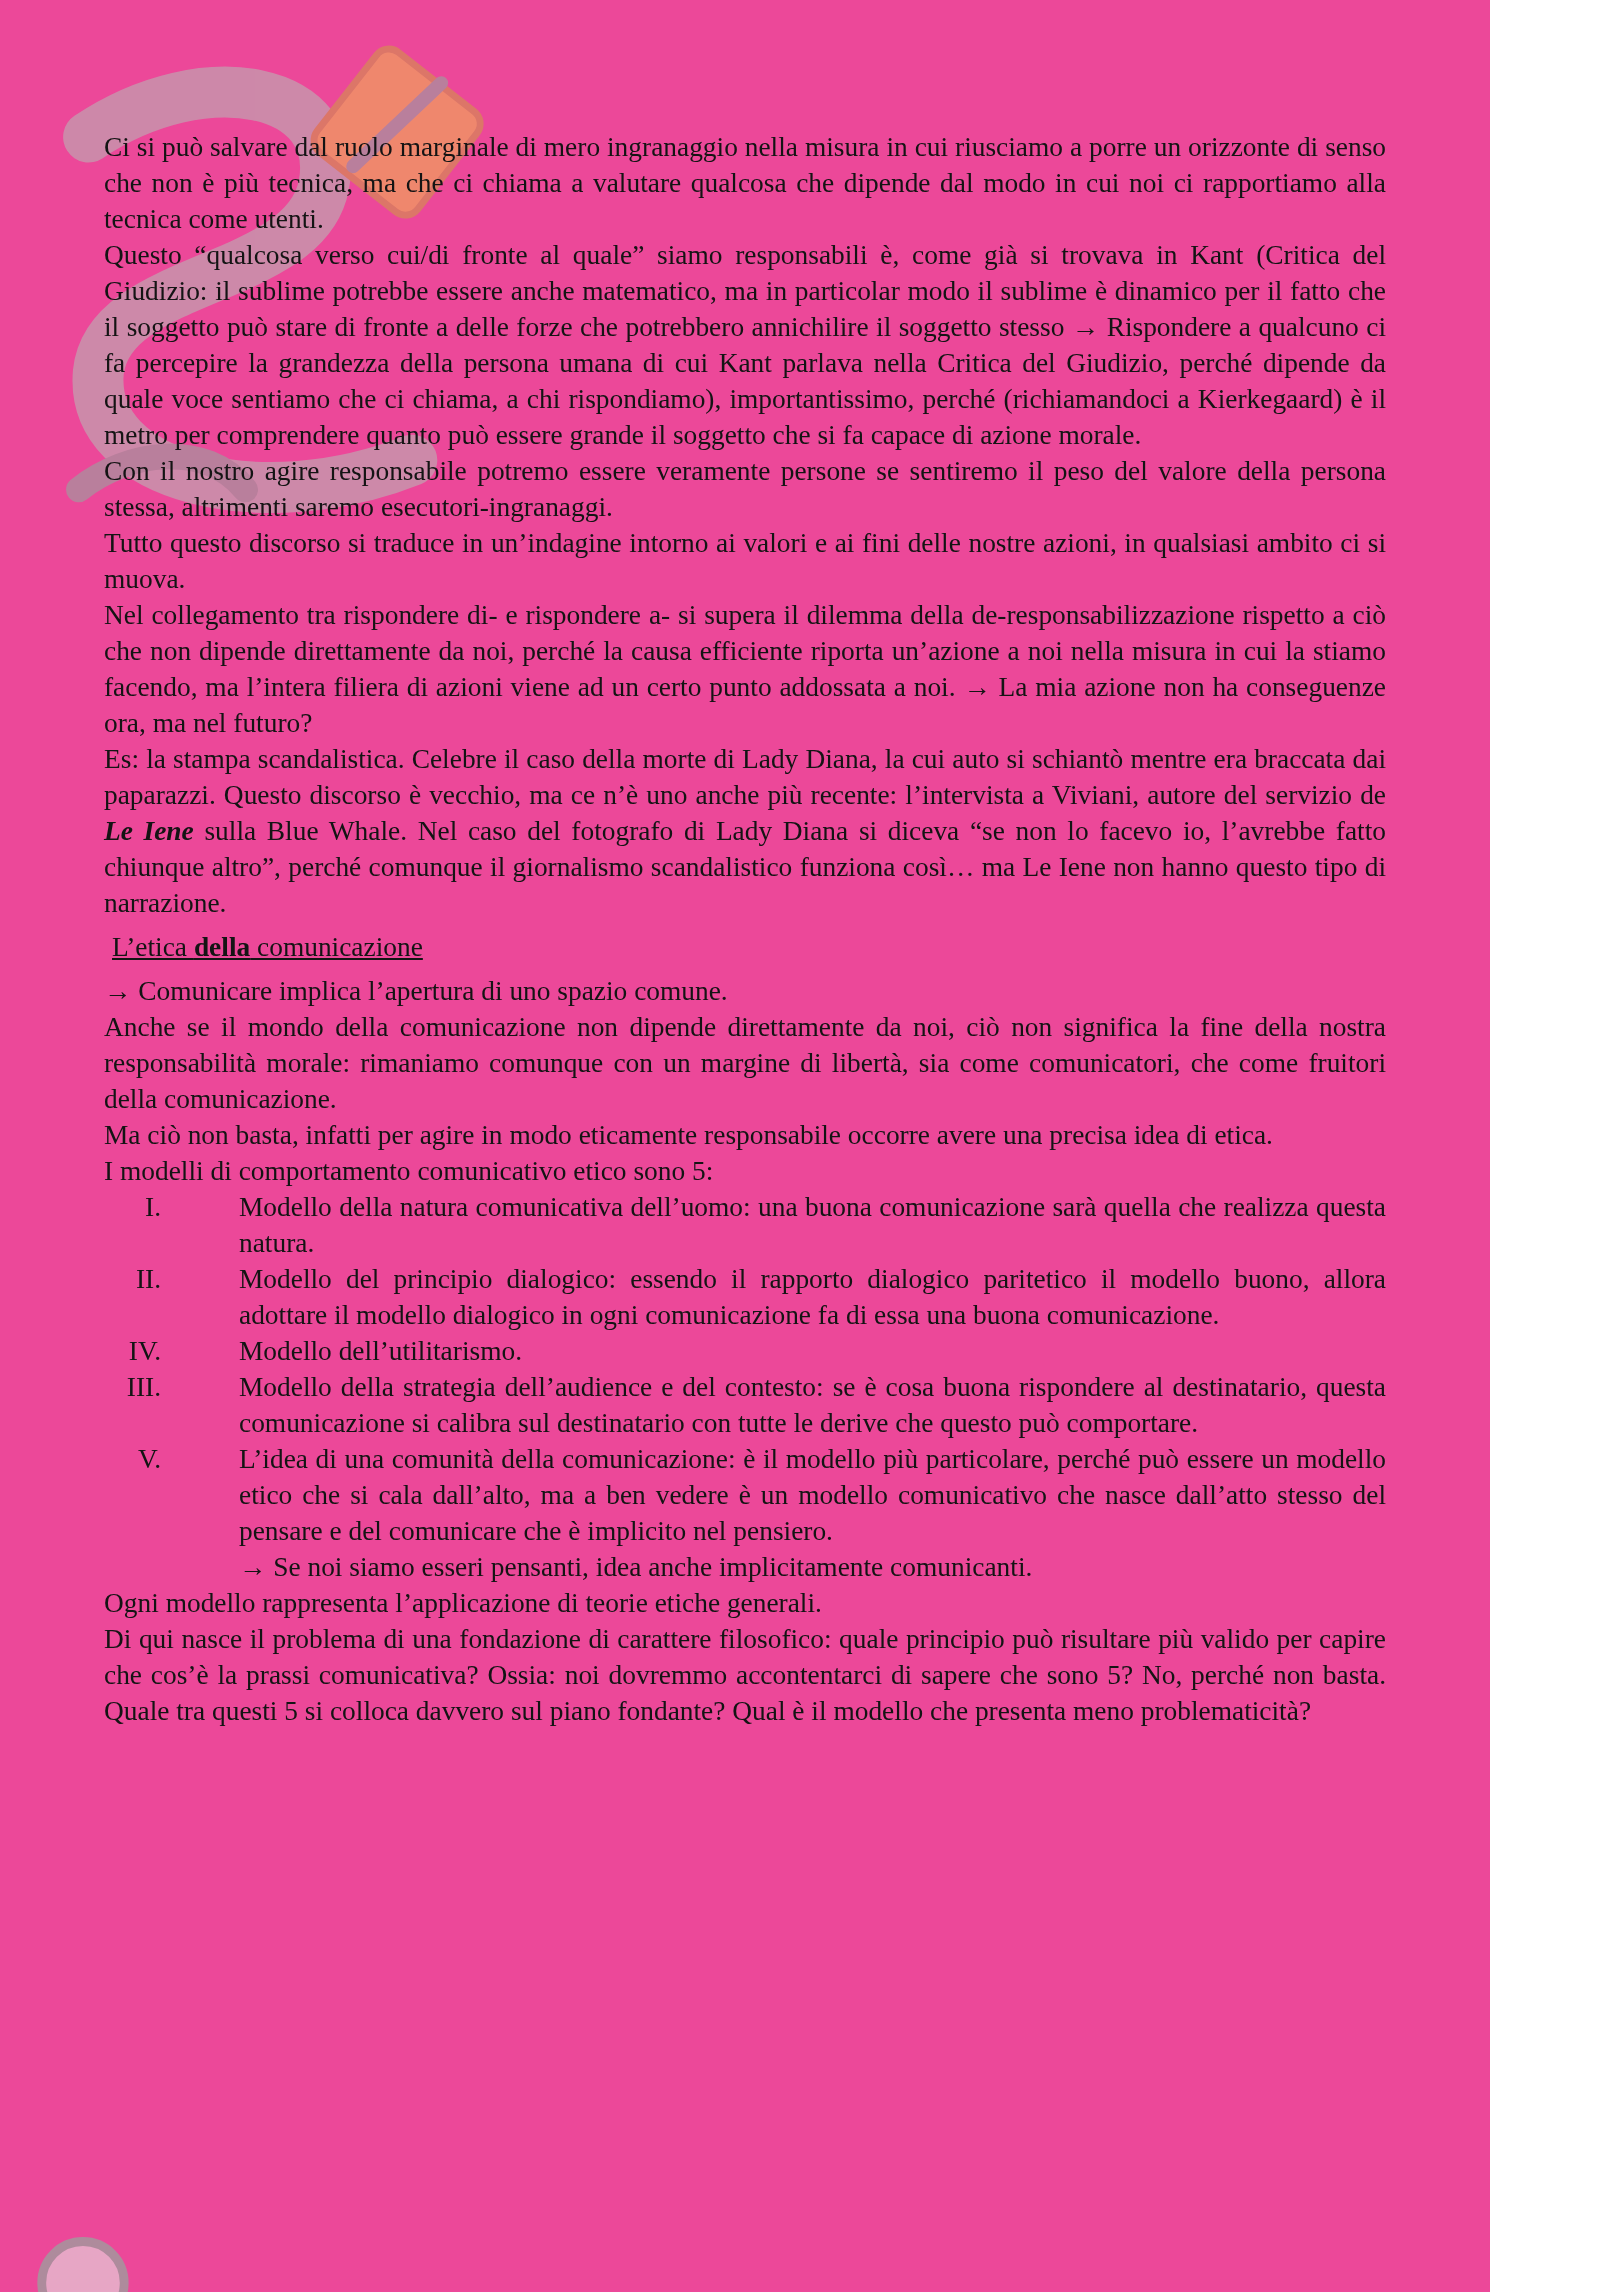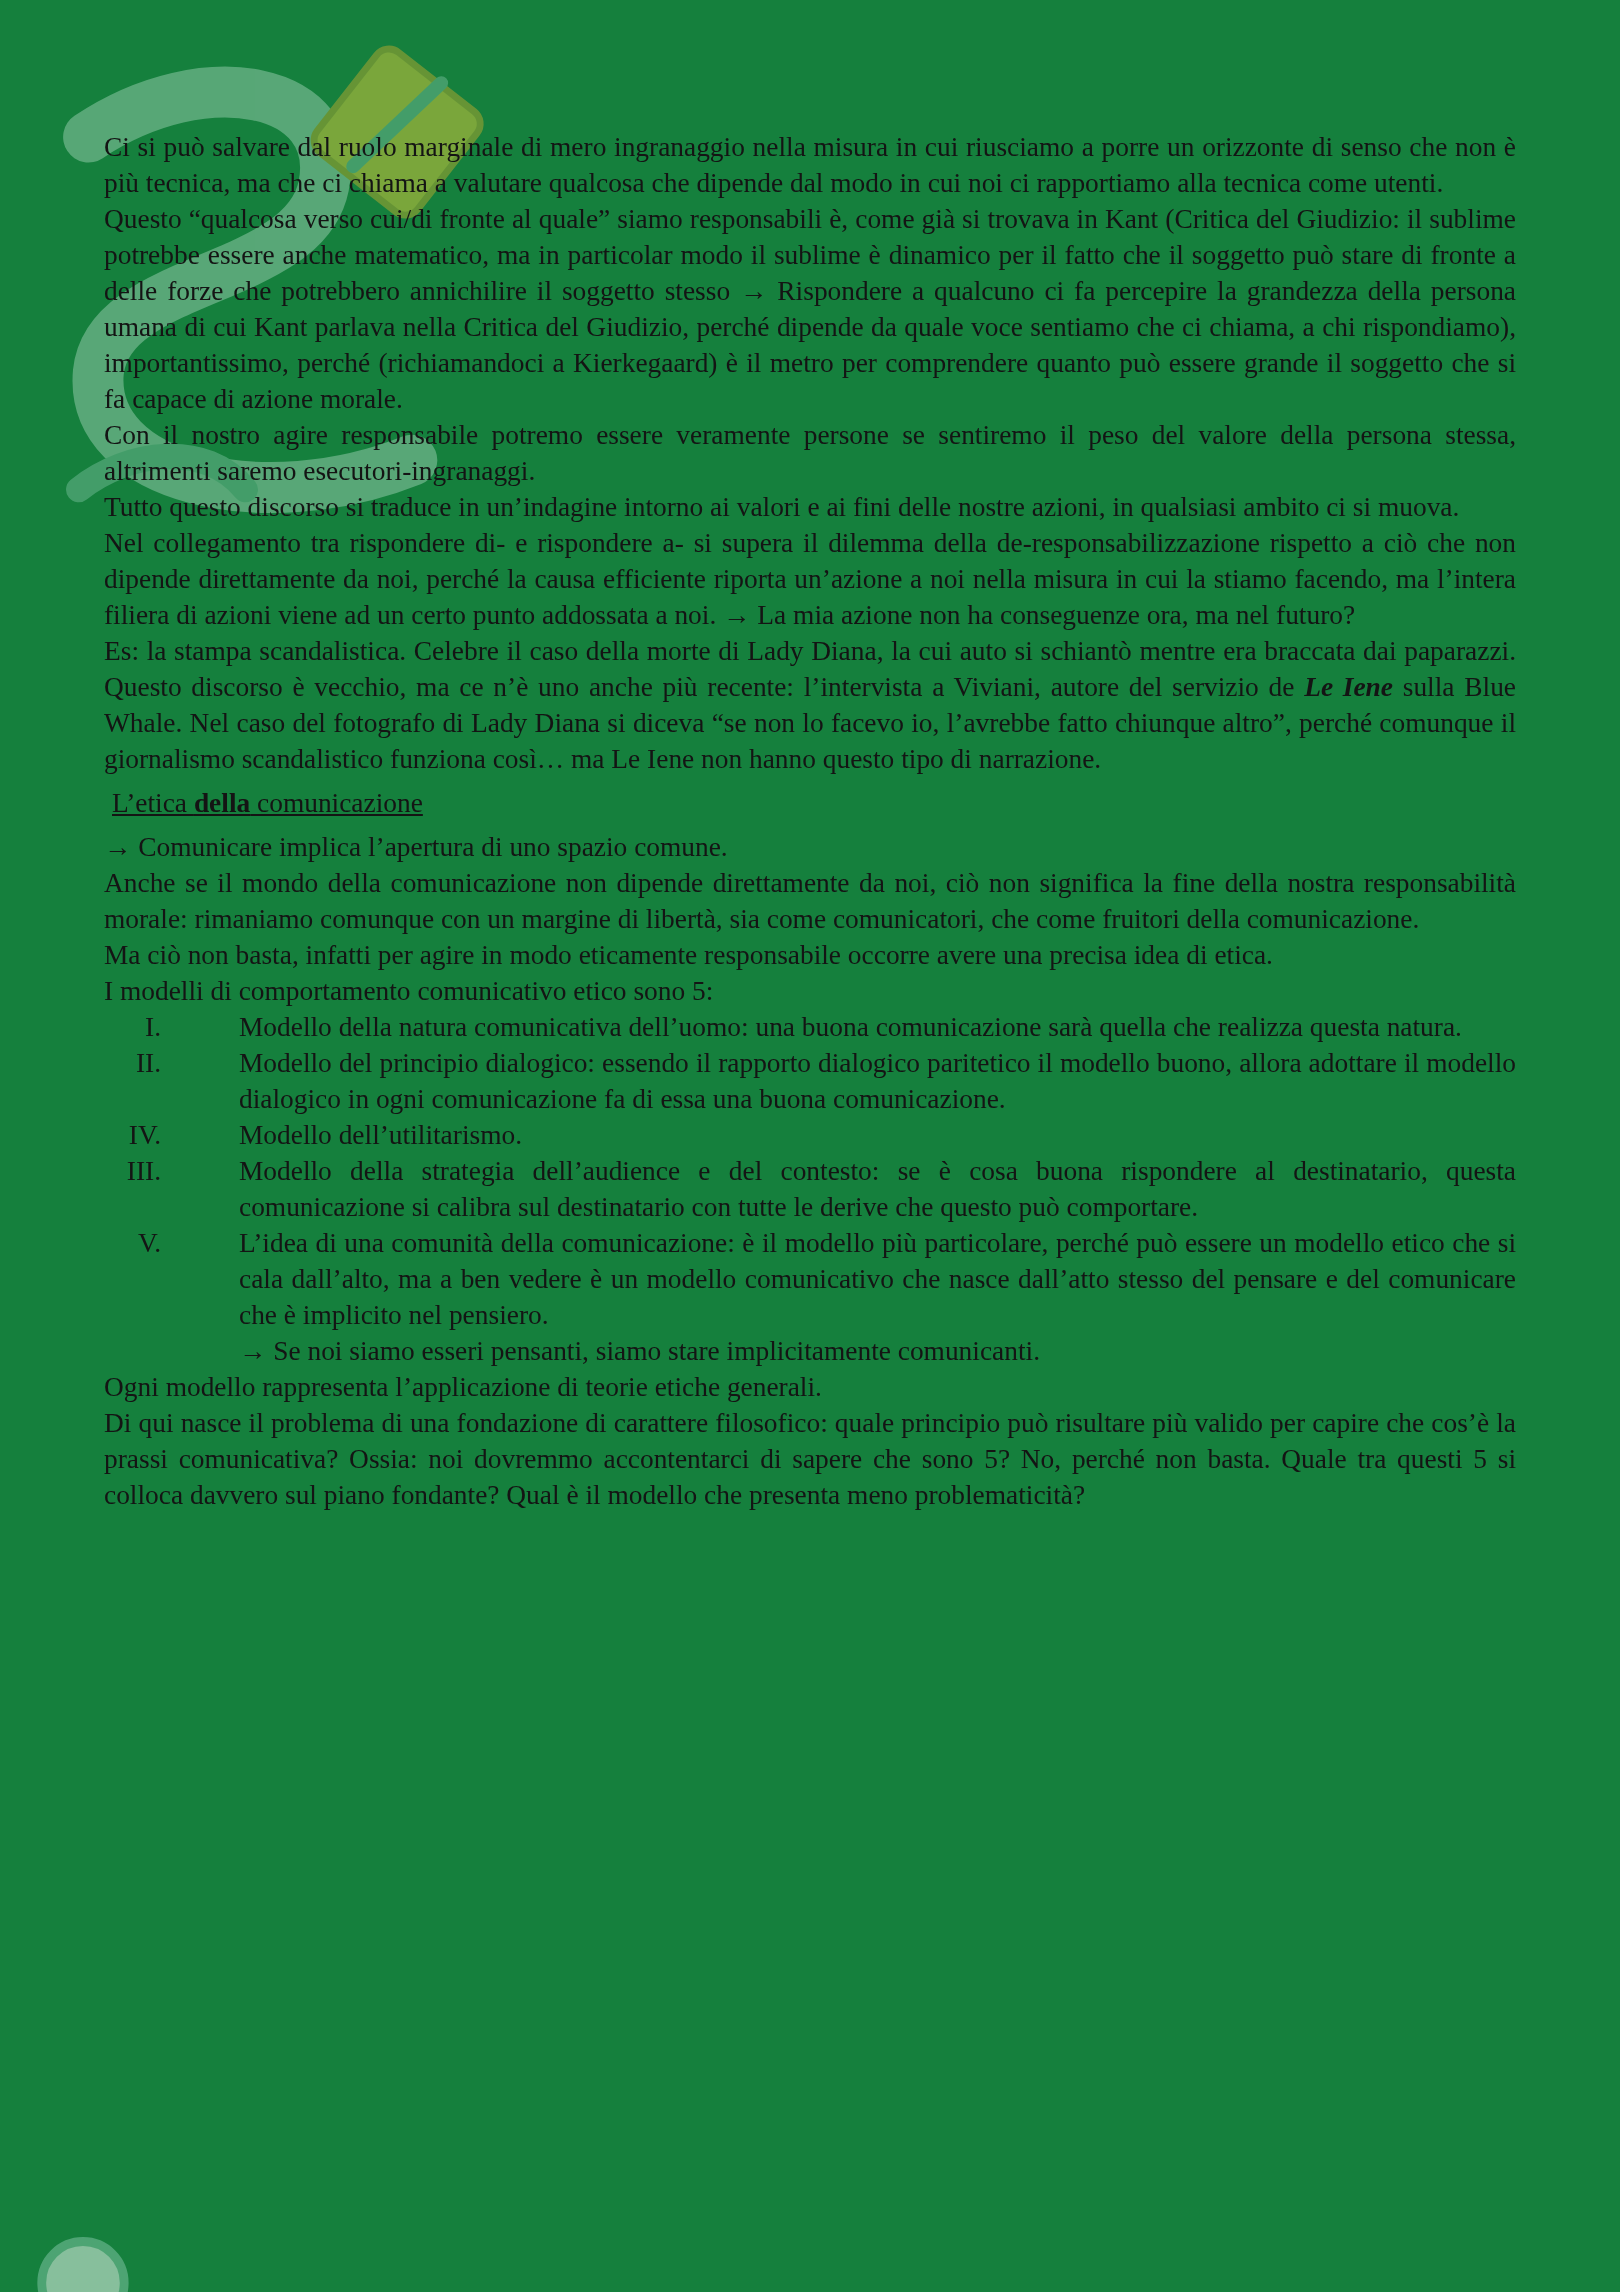--- a/index.html
+++ b/index.html
@@ -5,24 +5,24 @@
   html, body { margin: 0; padding: 0; }
   body {
     width: 1620px;
     height: 2293px;
     background: #ffffff;
     color: #141414;
     font-family: "Liberation Serif", "DejaVu Serif", serif;
   }
   .page {
     position: relative;
-    width: 1620px;
+    width: 1490px;
     height: 2293px;
     overflow: hidden;
-    background: #15803d;
+    background: #ec4899;
   }
   .watermark-top {
     position: absolute;
     left: 19.6px;
     top: 29px;
     z-index: 0;
     pointer-events: none;
   }
   .watermark-bottom {
     position: absolute;
@@ -130,21 +130,21 @@
         <div class="li-text">Modello dell’utilitarismo.</div>
       </li>
       <li class="model-item">
         <span class="numeral">III.</span>
         <div class="li-text">Modello della strategia dell’audience e del contesto: se è cosa buona rispondere al destinatario, questa comunicazione si calibra sul destinatario con tutte le derive che questo può comportare.</div>
       </li>
       <li class="model-item">
         <span class="numeral">V.</span>
         <div class="li-text">
           <div>L’idea di una comunità della comunicazione: è il modello più particolare, perché può essere un modello etico che si cala dall’alto, ma a ben vedere è un modello comunicativo che nasce dall’atto stesso del pensare e del comunicare che è implicito nel pensiero.</div>
-          <div class="li-line2">→ Se noi siamo esseri pensanti, siamo stare implicitamente comunicanti.</div>
+          <div class="li-line2">→ Se noi siamo esseri pensanti, idea anche implicitamente comunicanti.</div>
         </div>
       </li>
     </ol>
 
     <p>Ogni modello rappresenta l’applicazione di teorie etiche generali.</p>
 
     <p>Di qui nasce il problema di una fondazione di carattere filosofico: quale principio può risultare più valido per capire che cos’è la prassi comunicativa? Ossia: noi dovremmo accontentarci di sapere che sono 5? No, perché non basta. Quale tra questi 5 si colloca davvero sul piano fondante? Qual è il modello che presenta meno problematicità?</p>
 
   </main>
 </div>

